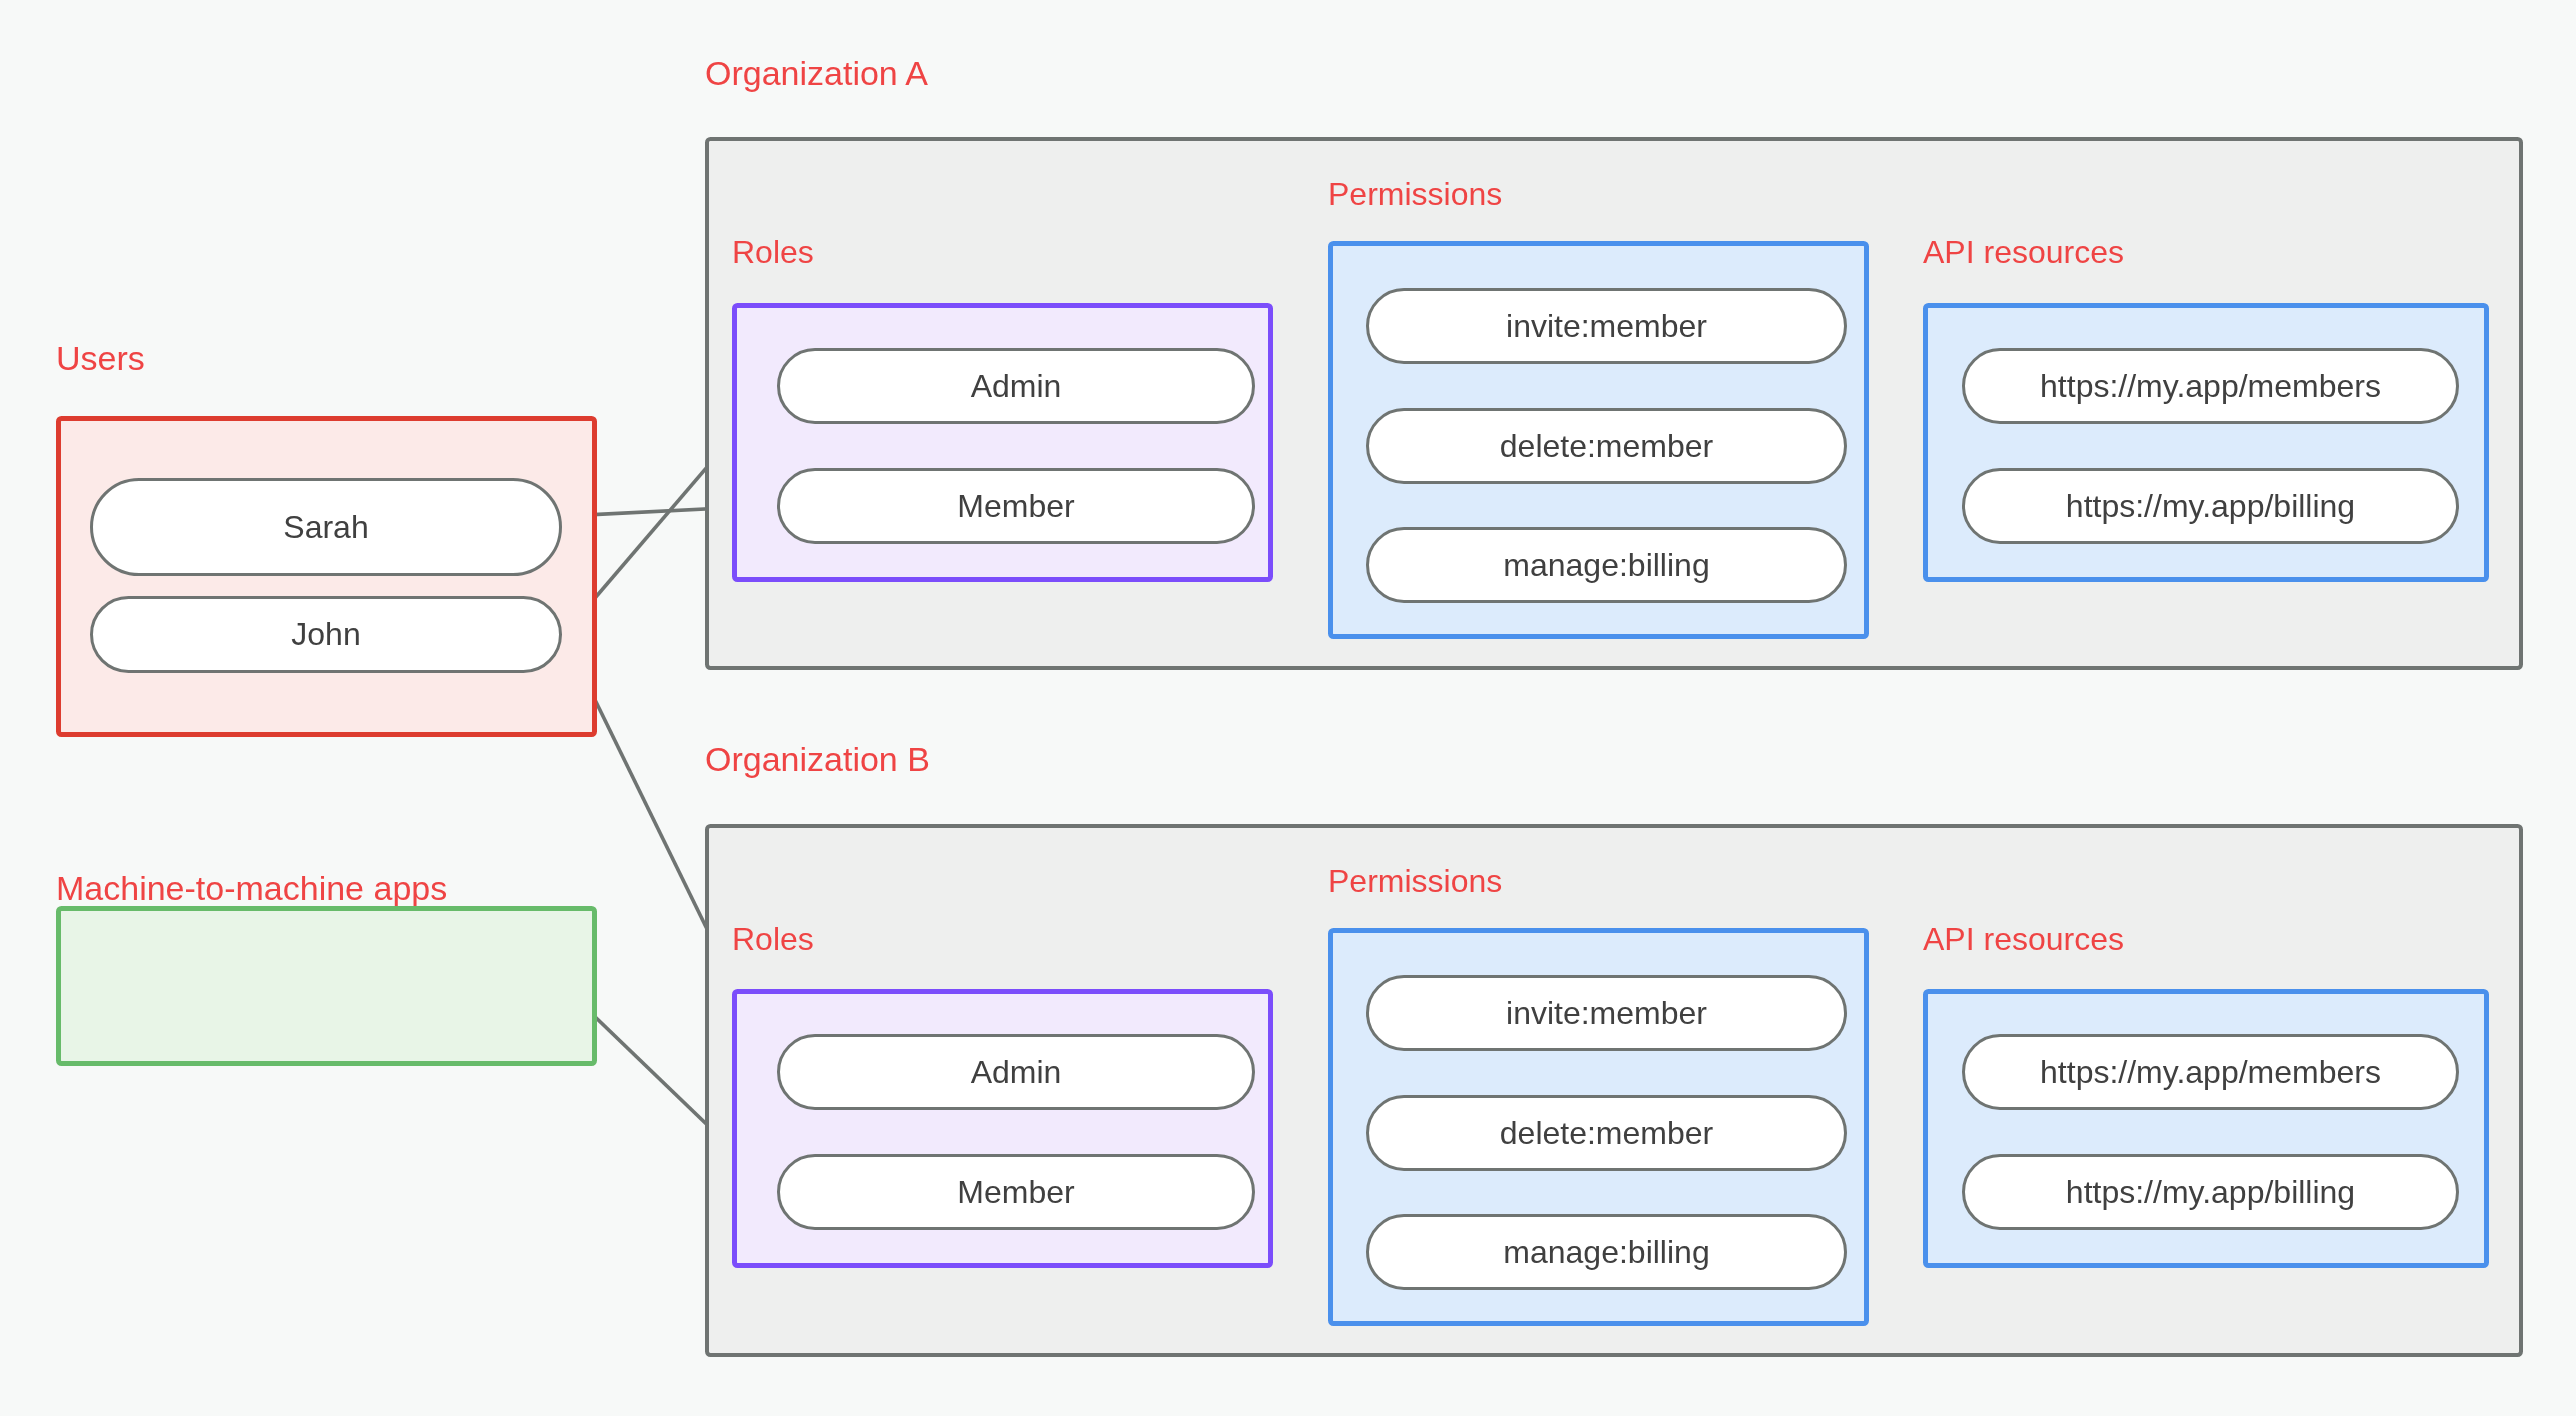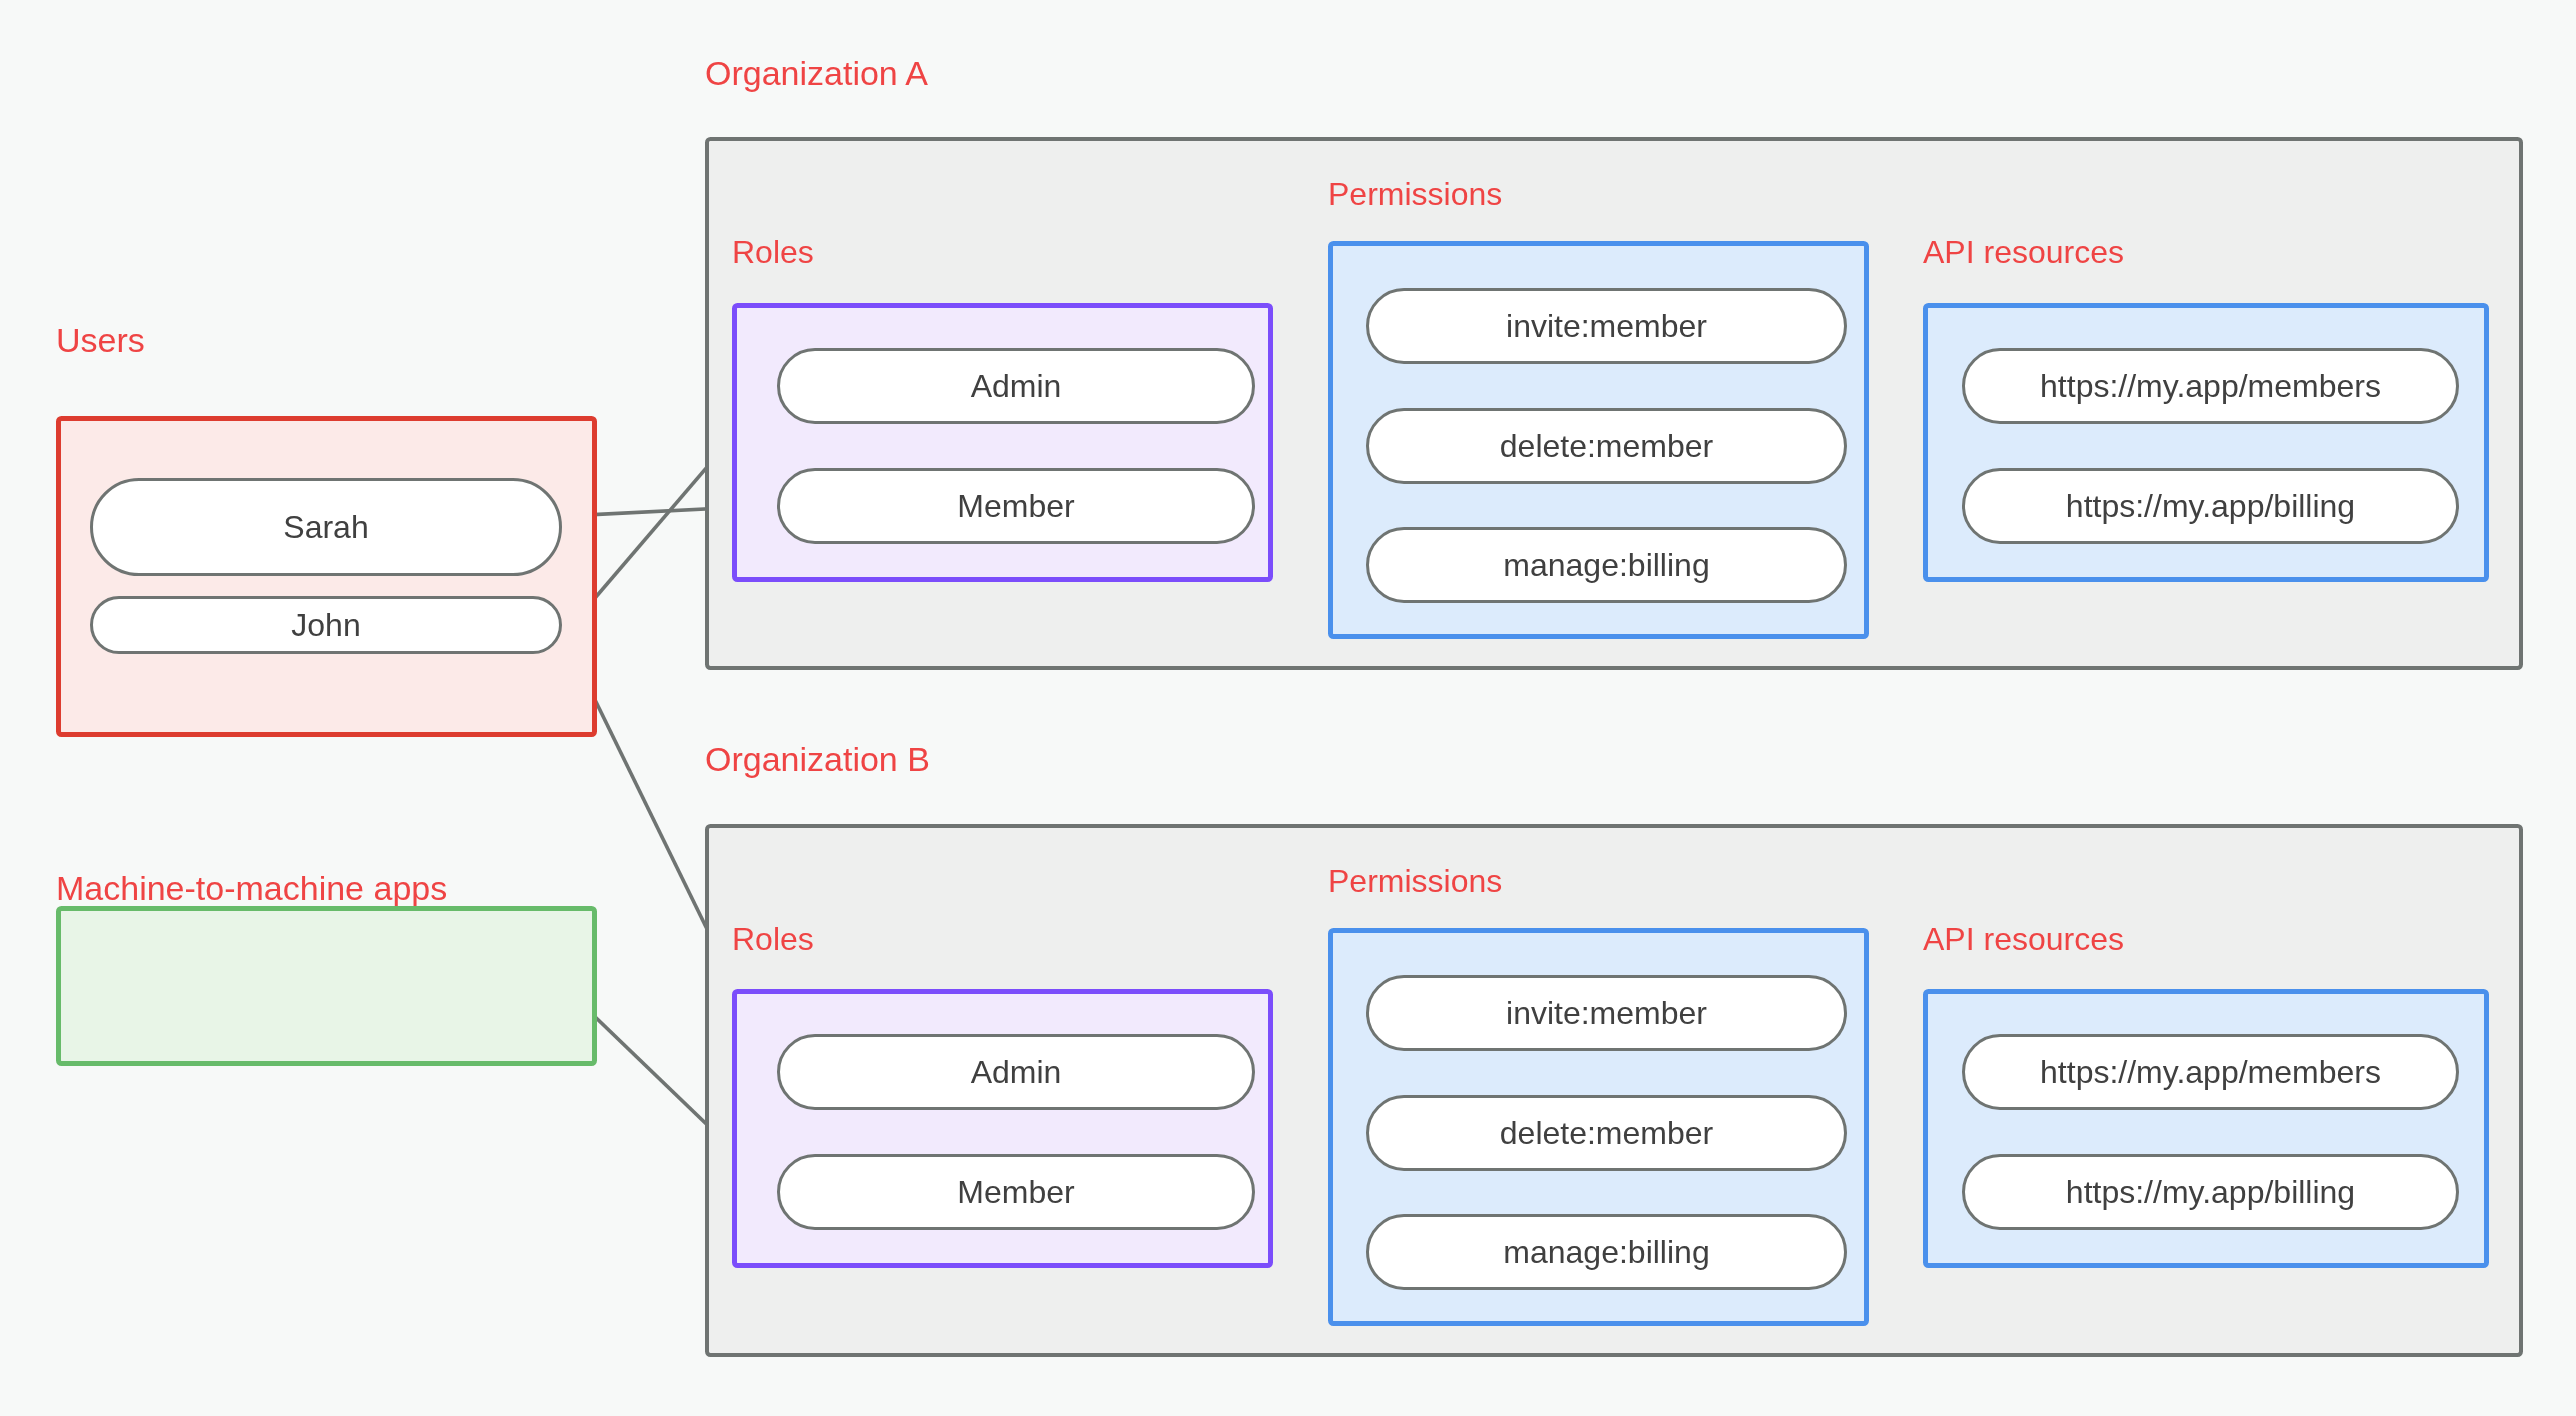--- a/index.html
+++ b/index.html
@@ -125,28 +125,28 @@
     <circle cx="1516" cy="627" r="11"></circle>
     <circle cx="1516" cy="1124" r="11"></circle>
     <circle cx="1516" cy="1257" r="11"></circle>
     <circle cx="1516" cy="1389" r="11"></circle>
     <circle cx="2178" cy="428" r="11"></circle>
     <circle cx="2178" cy="561" r="11"></circle>
     <circle cx="2178" cy="1190" r="11"></circle>
     <circle cx="2178" cy="1323" r="11"></circle>
   </svg>
 
-  <div class="group-label" style="left:56px; top:323px;">Users</div>
+  <div class="group-label" style="left:56px; top:341px;">Users</div>
 
   <div class="box users-box" style="left:56px; top:416px; width:541px; height:321px;">
   </div>
   <div class="pill" style="left:90px; top:478px; width:472px; height:98px;">
     <span>Sarah</span>
   </div>
-  <div class="pill" style="left:90px; top:596px; width:472px; height:58px;">
+  <div class="pill" style="left:90px; top:596px; width:472px; height:77px;">
     <span>John</span>
   </div>
 
   <div class="group-label" style="left:56px; top:871px;">Machine-to-machine apps</div>
 
   <div class="box m2m-box" style="left:56px; top:906px; width:541px; height:160px;">
   </div>
 
   <div class="group-label" style="left:705px; top:56px;">Organization A</div>
 

